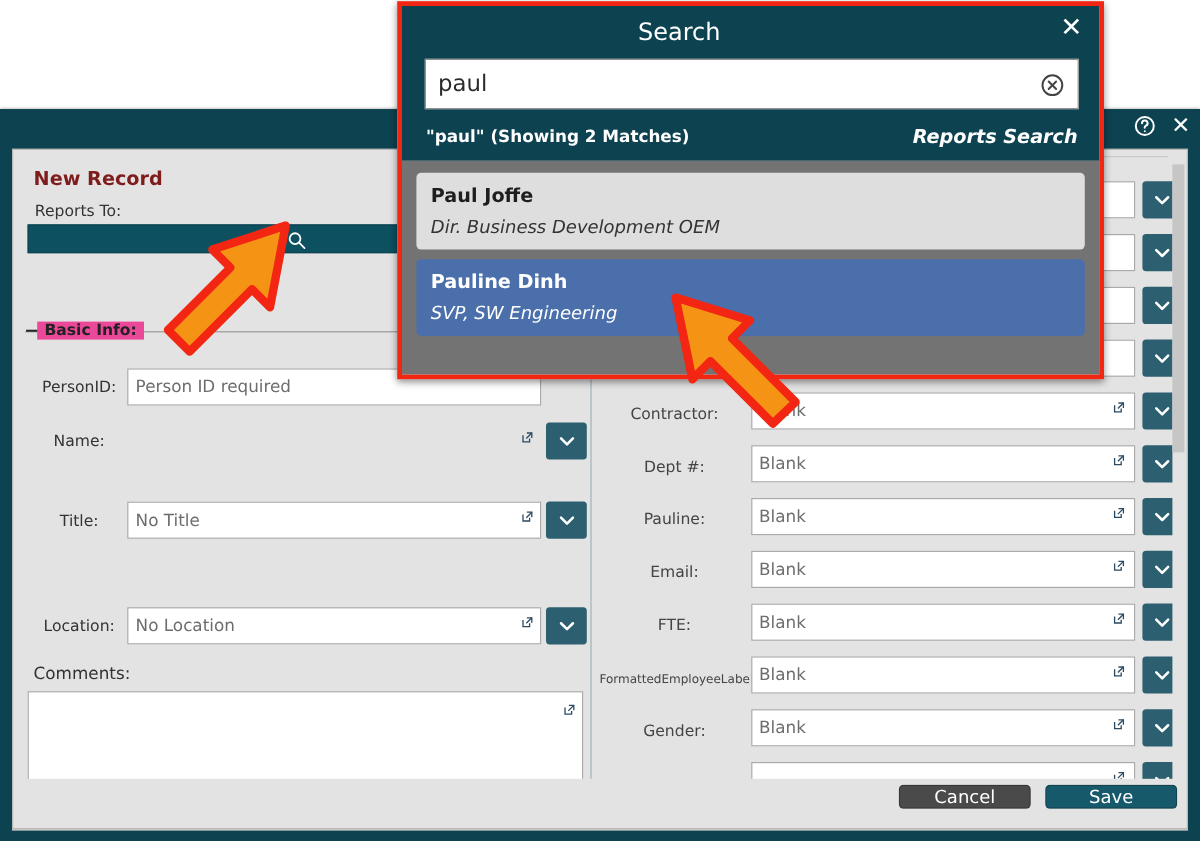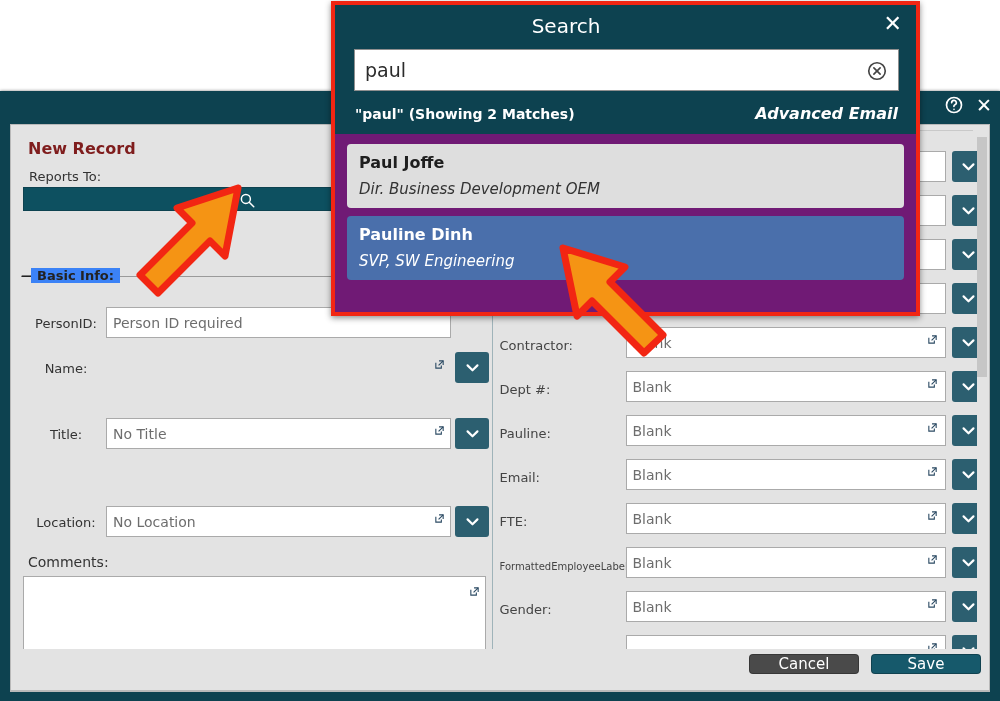--- a/index.html
+++ b/index.html
@@ -62,21 +62,21 @@
   .reports-to-search{
     position:absolute; left:214px; top:3px; width:18px; height:18px;
   }
 
   .fieldset-line{
     position:absolute; left:10px; top:151px; width:463px; height:1px;
     background:#9a9a9a;
   }
   .fieldset-legend{
     position:absolute; left:20px; top:143px;
-    background:#3b82f6; padding:0 6px;
+    background:#ec4899; padding:0 6px;
     font-size:13px; font-weight:bold; color:#222;
   }
   .fieldset-dash{
     position:absolute; left:10px; top:143px;
     font-size:13px; font-weight:bold; color:#222;
   }
 
   .lrow{ position:absolute; left:0; width:482px; height:34px; }
   .lrow .lbl{
     position:absolute; left:17px; top:9px; font-size:13px; color:#333;
@@ -108,21 +108,21 @@
   }
   .comments-box{
     position:absolute; left:12px; top:451px; width:463px; height:92px;
     background:#fff; border:1px solid #aaa;
   }
 
   
   .rrow{ position:absolute; left:0; width:497px; height:38px; }
   .rrow .rlbl{
     position:absolute; left:7px; top:11px; font-size:13px; color:#444;
-    width:125px; text-align:left;
+    width:125px; text-align:center;
   }
   .rrow .rlbl.small{ font-size:10px; top:14px; }
   .rtxt{
     position:absolute; left:133px; top:0; width:320px; height:31px;
     background:#ffffff; border:1px solid #aaaaaa;
     font-size:14px; color:#6d6d6d;
     padding:5px 22px 5px 6px; line-height:20px;
     overflow:hidden; white-space:nowrap;
   }
   .rchev{
@@ -190,21 +190,21 @@
   .search-meta{
     position:absolute; left:20px; top:101px; color:#ffffff;
     font-size:14px; font-weight:bold;
   }
   .adv-search{
     position:absolute; right:18px; top:99px; color:#ffffff;
     font-size:16px; font-style:italic; font-weight:bold; cursor:pointer;
   }
   .results{
     position:absolute; left:0; top:129px; width:581px; height:178px;
-    background:#701a75; padding:10px 12px;
+    background:#737373; padding:10px 12px;
   }
   .result-item{
     width:557px; height:64px; border-radius:4px; margin-bottom:8px;
     padding:6px 12px; cursor:pointer;
   }
   .result-item.normal{ background:#dedede; }
   .result-item.selected{ background:#4a6fab; }
   .result-name{ font-size:16px; font-weight:bold; color:#1e1e1e; line-height:26px;}
   .result-sub{ font-size:15px; font-style:italic; color:#333; line-height:26px;}
   .result-item.selected .result-name,
@@ -515,21 +515,21 @@
         <span class="search-clear">
           <svg viewBox="0 0 24 24" width="22" height="22" fill="none" stroke="#444444" stroke-width="1.8">
             <circle cx="12" cy="12" r="9"></circle>
             <line x1="8.6" y1="8.6" x2="15.4" y2="15.4" stroke-linecap="round"></line>
             <line x1="15.4" y1="8.6" x2="8.6" y2="15.4" stroke-linecap="round"></line>
           </svg>
         </span>
       </div>
 
       <div class="search-meta">"paul" (Showing 2 Matches)</div>
-      <div class="adv-search">Advanced Email</div>
+      <div class="adv-search">Reports Search</div>
     </div>
 
     <div class="results">
       <div class="result-item normal">
         <div class="result-name">Paul Joffe</div>
         <div class="result-sub">Dir. Business Development  OEM</div>
       </div>
       <div class="result-item selected">
         <div class="result-name">Pauline Dinh</div>
         <div class="result-sub">SVP, SW Engineering</div>

